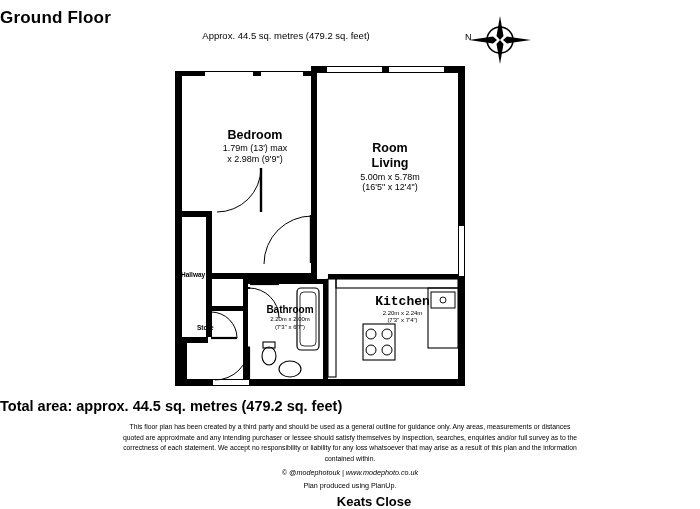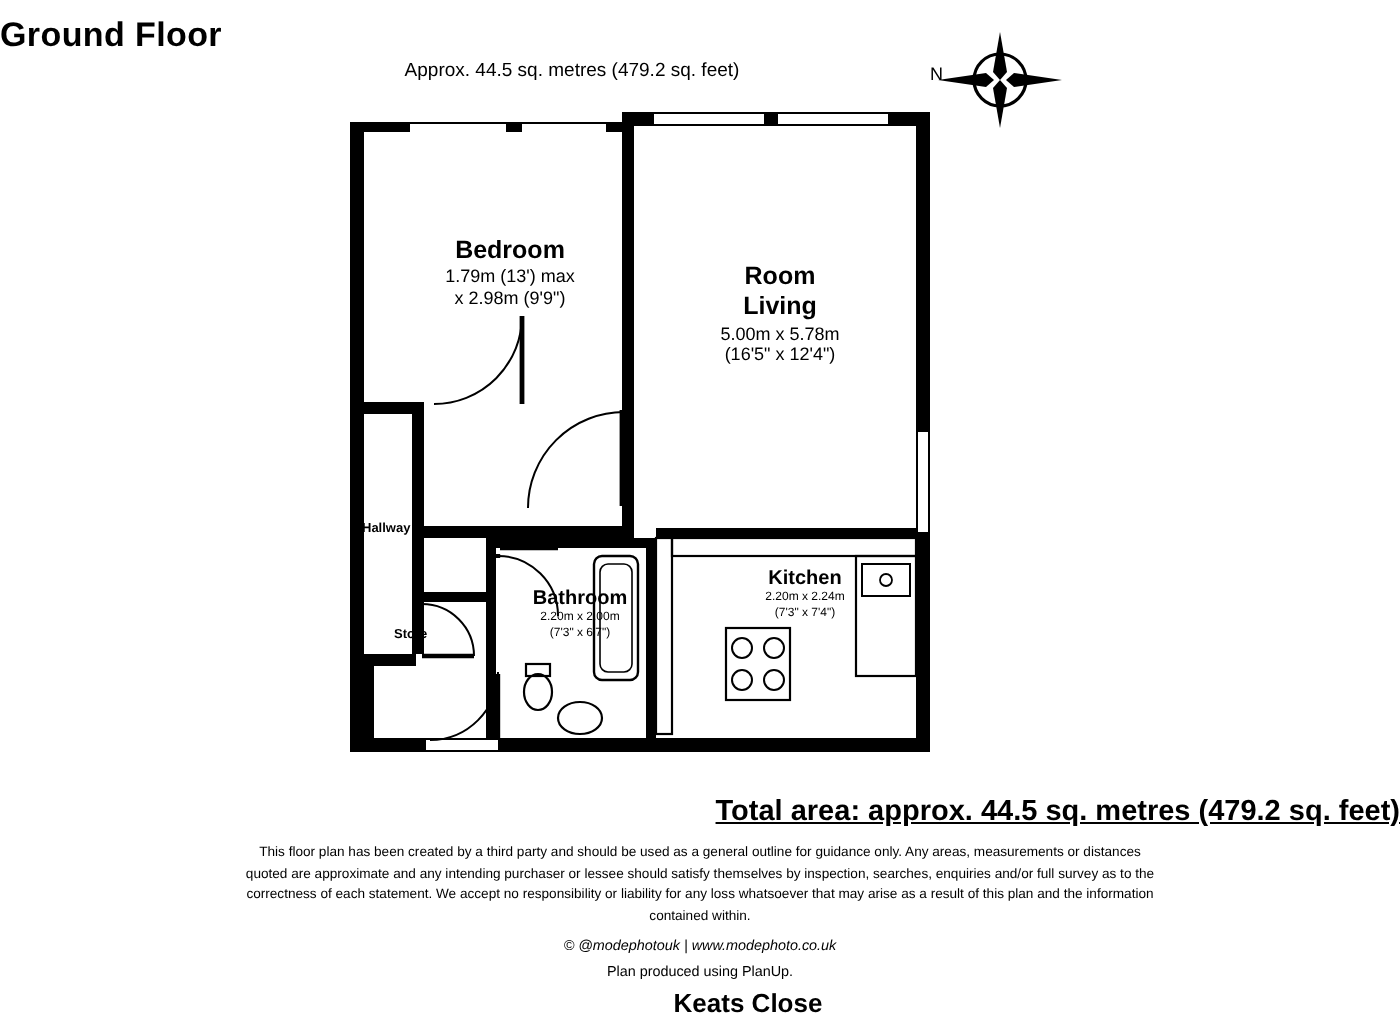--- a/index.html
+++ b/index.html
@@ -51,21 +51,21 @@
     position: absolute;
     left: 0px;
     top: 18px;
     font-size: 9px;
   }
 
   
   .plan {
     position: absolute;
     left: 175px;
-    top: 56px;
+    top: 66px;
     width: 246px;
     height: 320px;
   }
 
   .wall {
     position: absolute;
     background: #000000;
   }
   .white {
     position: absolute;
@@ -91,32 +91,31 @@
   .lbl-living { left: 145px; top: 75px; width: 140px; font-size: 9px; }
   .lbl-living .nm { font-size: 12.5px; }
 
   .lbl-hallway { left: 6px; top: 205px; width: 60px; font-size: 6.5px; font-weight: bold; text-align: left;}
   .lbl-store { left: 22px; top: 258px; width: 50px; font-size: 6.5px; font-weight: bold; text-align: left;}
 
   .lbl-bathroom { left: 75px; top: 238px; width: 80px; font-size: 6px; }
   .lbl-bathroom .nm { font-size: 10px; }
 
   .lbl-kitchen { left: 185px; top: 228px; width: 85px; font-size: 6px; }
-  .lbl-kitchen .nm { font-size: 10px; }
+  .lbl-kitchen .nm { font-size: 13px; font-family: Liberation Mono, monospace; }
 
   
   .total {
     position: absolute;
     top: 398px;
     left: 0;
     width: 700px;
-    text-align: right;
+    text-align: left;
     font-size: 14.5px;
     font-weight: bold;
-    text-decoration: underline;
   }
   .disclaimer {
     position: absolute;
     top: 422px;
     left: 120px;
     width: 460px;
     text-align: center;
     font-size: 6.8px;
     line-height: 1.55;
   }

